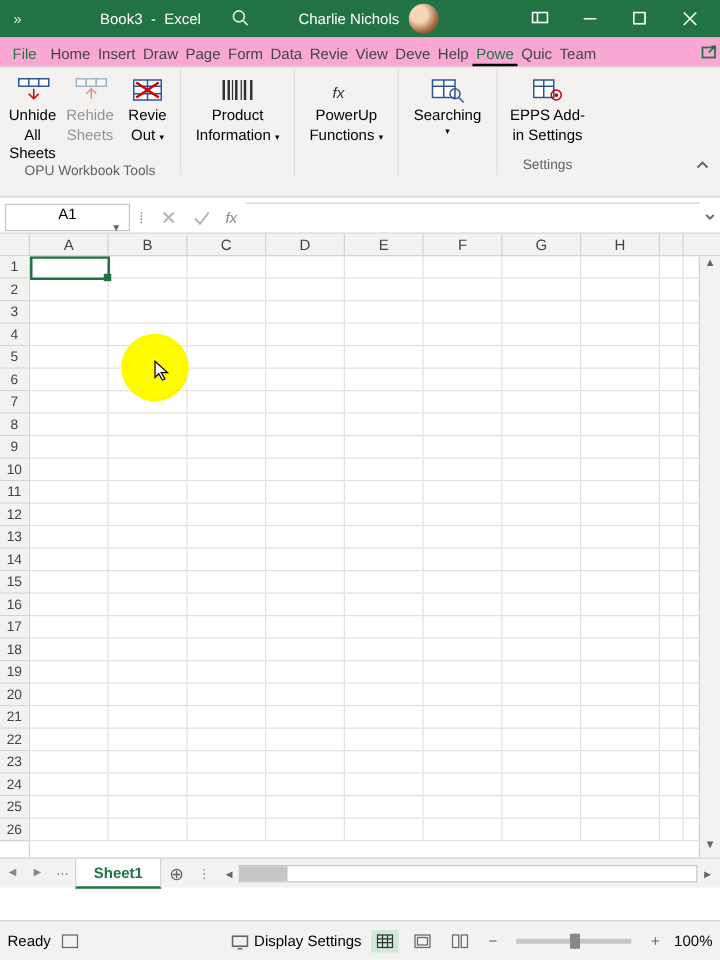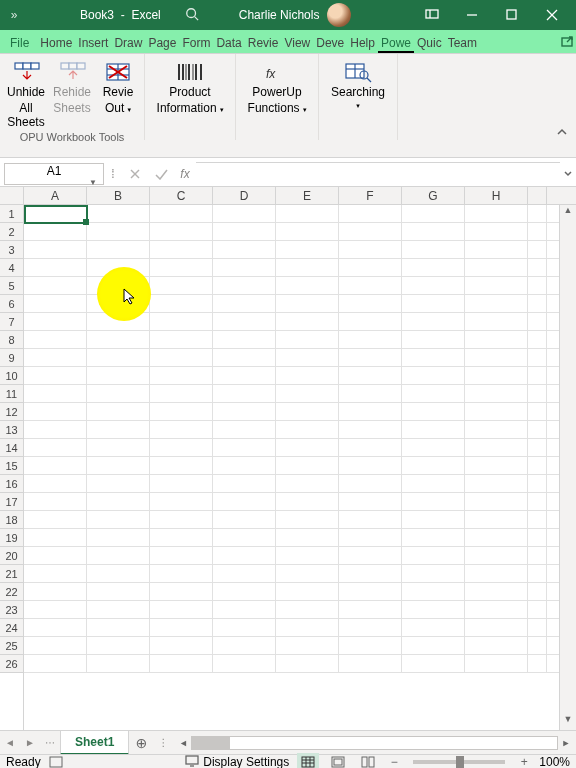--- a/index.html
+++ b/index.html
@@ -7,21 +7,21 @@
 
 .titlebar { height: 30px; background: #217346; color: #fff; display: flex; align-items: center; padding: 0 4px; }
 .titlebar .qat { width: 12px; text-align: center; opacity: .8; margin: 0 4px; }
 .titlebar .title { margin-left: 56px; }
 .titlebar .searchicon { margin-left: 24px; opacity: .85; }
 .titlebar .user { margin-left: 40px; }
 .titlebar .avatar { width: 24px; height: 24px; border-radius: 50%; background: radial-gradient(circle at 35% 35%, #f6d6b6 30%, #a06742 65%, #5b3926 100%); margin-left: 8px; }
 .titlebar .spacer { flex: 1; }
 .winbtn { width: 40px; height: 30px; display: flex; align-items: center; justify-content: center; }
 
-.tabbar { height: 24px; background: #86efac; border-bottom: 1px solid #d4d4d4; display: flex; align-items: flex-end; padding: 0 2px; gap: 0;}
+.tabbar { height: 24px; background: #f9a8d4; border-bottom: 1px solid #d4d4d4; display: flex; align-items: flex-end; padding: 0 2px; gap: 0;}
 .tabbar .tab { padding: 4px 3px 3px; color: #444; cursor: pointer; font-size: 12px; white-space: nowrap; overflow: hidden; }
 .tabbar .tab.file { color: #217346; font-weight: 400; padding-left: 8px; padding-right: 8px;}
 .tabbar .tab.active { color: #217346; border-bottom: 2px solid #000000; padding-bottom: 1px; }
 .tabbar .shareicon { margin-left: auto; width: 20px; padding: 2px 6px; color:#217346;}
 
 .ribbon { height: 104px; background: #f3f2f1; border-bottom: 1px solid #d4d4d4; display: flex; flex-direction: column; }
 .ribbon-row { display: flex; height: 86px; }
 .group { display: flex; flex-direction: column; border-right: 1px solid #e1dfdd; }
 .group-btns { display: flex; flex: 1; align-items: flex-start; padding: 2px 4px; gap: 2px;}
 .bigbtn { width: 44px; display: flex; flex-direction: column; align-items: center; justify-content: flex-start; padding-top: 4px; text-align: center; line-height: 1.15; gap:2px;}
@@ -61,21 +61,21 @@
 
 .sheet-tabs { height:24px; border-top:1px solid #d4d4d4; background:#f3f2f1; display:flex; align-items:center;}
 .navbtn{width:20px; text-align:center; color:#8a8886; font-size:10px;}
 .sheet-tab{padding:4px 14px; background:#fff; border:1px solid #d4d4d4; border-bottom:2px solid #217346; color:#217346; font-weight:600;}
 .addsheet{width:24px; text-align:center; color:#666; font-size:14px;}
 .hsb{flex:1; display:flex; align-items:center; margin:0 2px;}
 .hsb .track{flex:1; height:14px; border:1px solid #c8c6c4; background:#fff; position:relative;}
 .hsb .thumb{position:absolute; left:0; top:0; bottom:0; width:38px; background:#c8c6c4;}
 .hsb .btn{width:16px; text-align:center; color:#666; font-size:9px;}
 
-.status { height:14px; border-top:1px solid #d4d4d4; background:#f3f2f1; display:flex; align-items:center; padding:0 6px; gap:8px;}
+.status { height:32px; border-top:1px solid #d4d4d4; background:#f3f2f1; display:flex; align-items:center; padding:0 6px; gap:8px;margin-top:26px;}
 .status .spacer{flex:1;}
 .viewbtn{width:22px; height:18px; display:flex; align-items:center; justify-content:center;}
 .viewbtn.active{background:#d0e7db;}
 .zoomslider{width:92px; height:4px; background:#c8c6c4; position:relative; margin:0 4px;}
 .zoomslider .tk{position:absolute; top:-4px; width:2px; height:12px; background:#8a8886; left:50%;}
 .zoomslider .knob{position:absolute; top:-4px; width:8px; height:12px; background:#8a8886; left:46%;}
 .zoombtn{width:14px; text-align:center; color:#666;}
 </style>
 </head>
 <body>
@@ -227,20 +227,38 @@
                 <line x1="2" y1="8" x2="20" y2="8"></line>
                 <line x1="11" y1="3" x2="11" y2="17"></line>
                 <circle cx="20" cy="14" r="4"></circle>
                 <line x1="23" y1="17" x2="27" y2="21"></line>
               </svg>
             </span>
           <span>Searching</span>
             <span style="font-size:7px">▾</span>
         </div>
       </div>
+    </div>
+    <div class="group" style="border-right:none">
+      <div class="group-btns">
+        <div class="bigbtn wider" style="width:72px">
+          <span class="ico">
+              <svg width="28" height="22" fill="none" stroke="#2b579a" stroke-width="1.2">
+                <rect x="3" y="3" width="16" height="14" fill="#fff"></rect>
+                <line x1="3" y1="8" x2="19" y2="8"></line>
+                <line x1="11" y1="3" x2="11" y2="17"></line>
+                <circle cx="21" cy="15" r="4" stroke="#c00"></circle>
+                <circle cx="21" cy="15" r="1.5" fill="#c00" stroke="none"></circle>
+              </svg>
+            </span>
+          <span>EPPS Add-</span>
+            <span>in Settings</span>
+        </div>
+      </div>
+      <div class="group-label">Settings</div>
     </div>
     <span class="collapse">
       <svg width="12" height="10" stroke="#616161" fill="none" stroke-width="1.5">
           <path d="M2 7 L6 3 L10 7"></path>
         </svg>
     </span>
   </div>
 </div>
 
 <div class="namebox-row">
@@ -627,21 +645,21 @@
     <span class="btn">►</span>
   </div>
 </div>
 
 <div class="status">
   <span>Ready</span>
   <svg width="14" height="12" stroke="#666" fill="none" stroke-width="1">
       <rect x="1" y="1" width="12" height="10"></rect>
     </svg>
   <span class="spacer"></span>
-  <span style="display:flex;align-items:flex-start;gap:4px;">
+  <span style="display:flex;align-items:flex-end;gap:4px;">
     <svg width="14" height="12" stroke="#666" fill="none" stroke-width="1.3">
         <rect x="1" y="1" width="12" height="8"></rect>
         <line x1="5" y1="11" x2="9" y2="11"></line>
       </svg>
     <span>Display Settings</span>
   </span>
   <span class="viewbtn active">
       <svg width="14" height="12" stroke="#333" fill="none" stroke-width="1">
         <rect x="1" y="1" width="12" height="10"></rect>
         <line x1="1" y1="4" x2="13" y2="4"></line>

